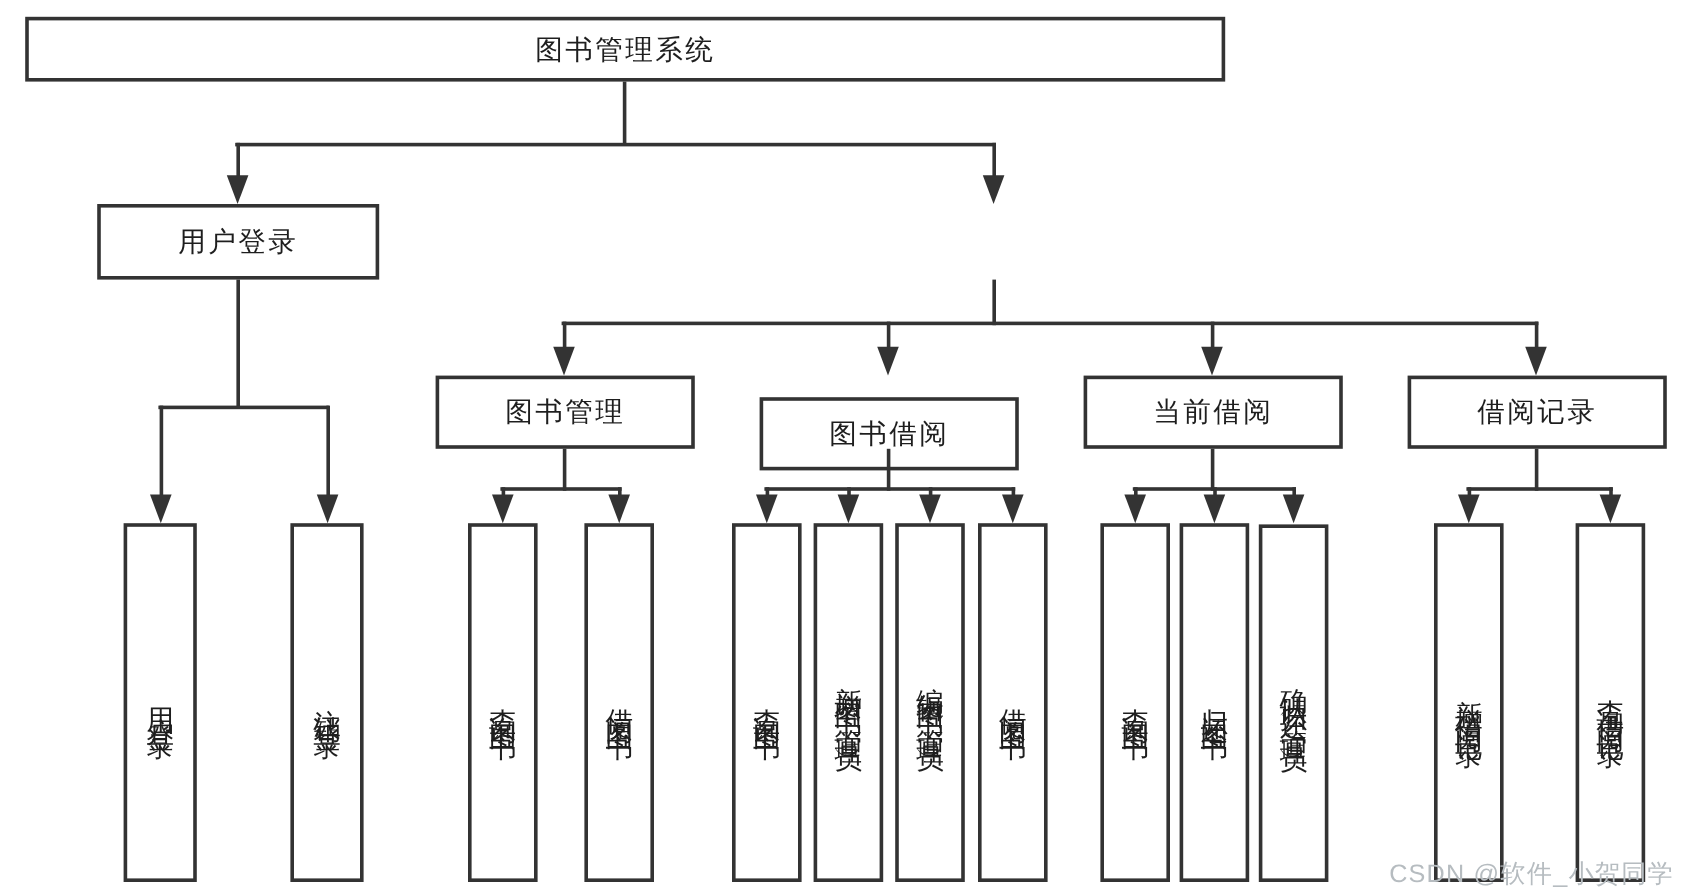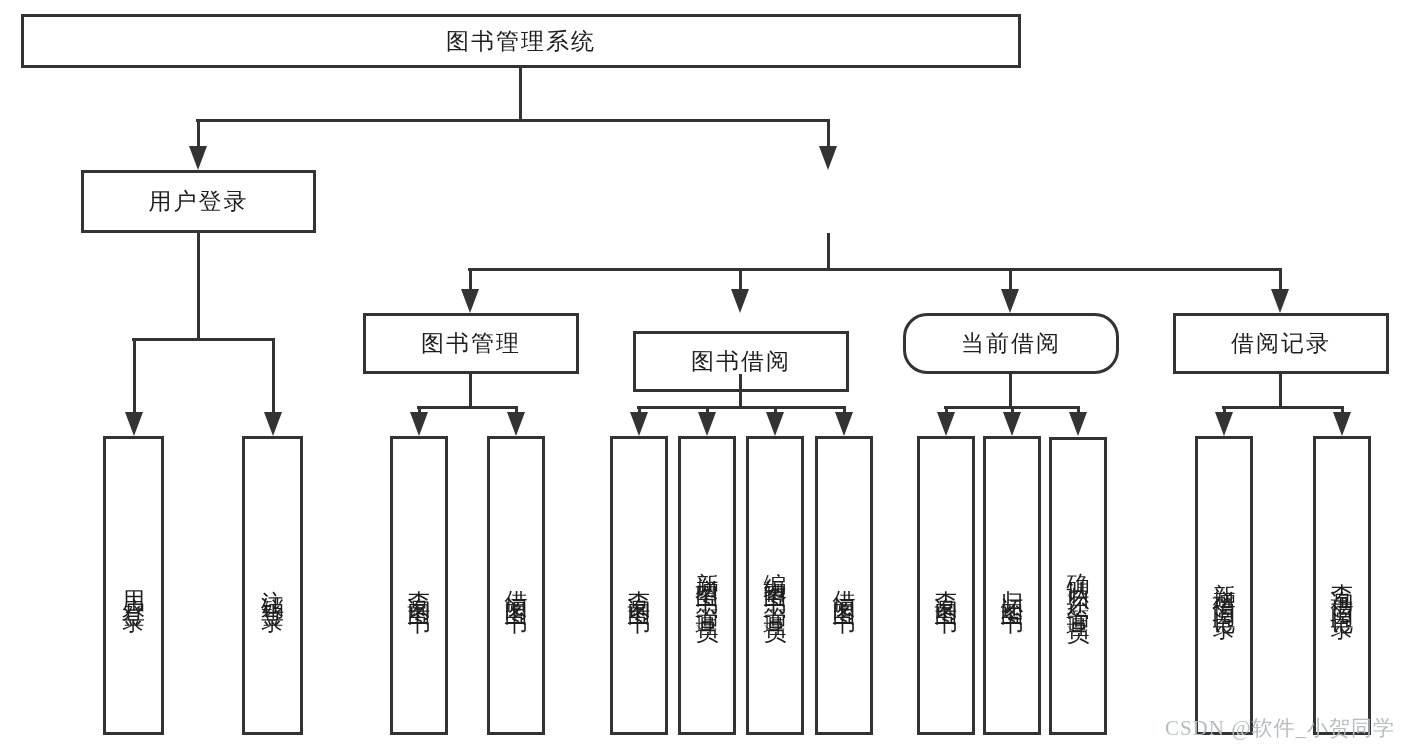--- a/index.html
+++ b/index.html
@@ -1,21 +1,21 @@
 <!DOCTYPE html>
 <html style="--ink: #333333; --txt: #1e1e1e; --wm: #b6bcc0; --bg: #ffffff;"><head>
 <meta charset="utf-8">
 <style>
   html, body { margin: 0; padding: 0; background: #ffffff; }
   #canvas {
     position: relative;
     width: 1405px;
     height: 747px;
     background: var(--bg, #ffffff);
-    font-family: Liberation Serif, serif;
+    font-family: Liberation Sans, sans-serif;
     overflow: hidden;
   }
   .box {
     position: absolute;
     box-sizing: border-box;
     border: 3px solid var(--ink, #333333);
     background: #ffffff;
     display: flex;
     align-items: center;
     justify-content: center;
@@ -74,21 +74,21 @@
 
   <div class="vline" style="left:827px; top:233px; height:38px;"></div>
   <div class="hline" style="left:468px; top:268px; width:814px;"></div>
   <div class="arrow" style="left:461px; top:268px; height:45px;"></div>
   <div class="arrow" style="left:731px; top:268px; height:45px;"></div>
   <div class="arrow" style="left:1001px; top:268px; height:45px;"></div>
   <div class="arrow" style="left:1271px; top:268px; height:45px;"></div>
 
   <div class="box" style="left:363px; top:313px; width:216px; height:61px;">图书管理</div>
   <div class="box" style="left:633px; top:331px; width:216px; height:61px;text-align:right;">图书借阅</div>
-  <div class="box" style="left:903px; top:313px; width:216px; height:61px;border-radius:24px;">当前借阅</div>
+  <div class="box" style="left:903px; top:313px; width:216px; height:61px;">当前借阅</div>
   <div class="box" style="left:1173px; top:313px; width:216px; height:61px;">借阅记录</div>
 
   <div class="vline" style="left:469px; top:374px; height:35px;"></div>
   <div class="hline" style="left:417px; top:406px; width:101px;"></div>
   <div class="arrow" style="left:410px; top:406px; height:30px;"></div>
   <div class="arrow" style="left:507px; top:406px; height:30px;"></div>
 
   <div class="vline" style="left:739px; top:374px; height:35px;"></div>
   <div class="hline" style="left:637px; top:406px; width:209px;"></div>
   <div class="arrow" style="left:630px; top:406px; height:30px;"></div>

